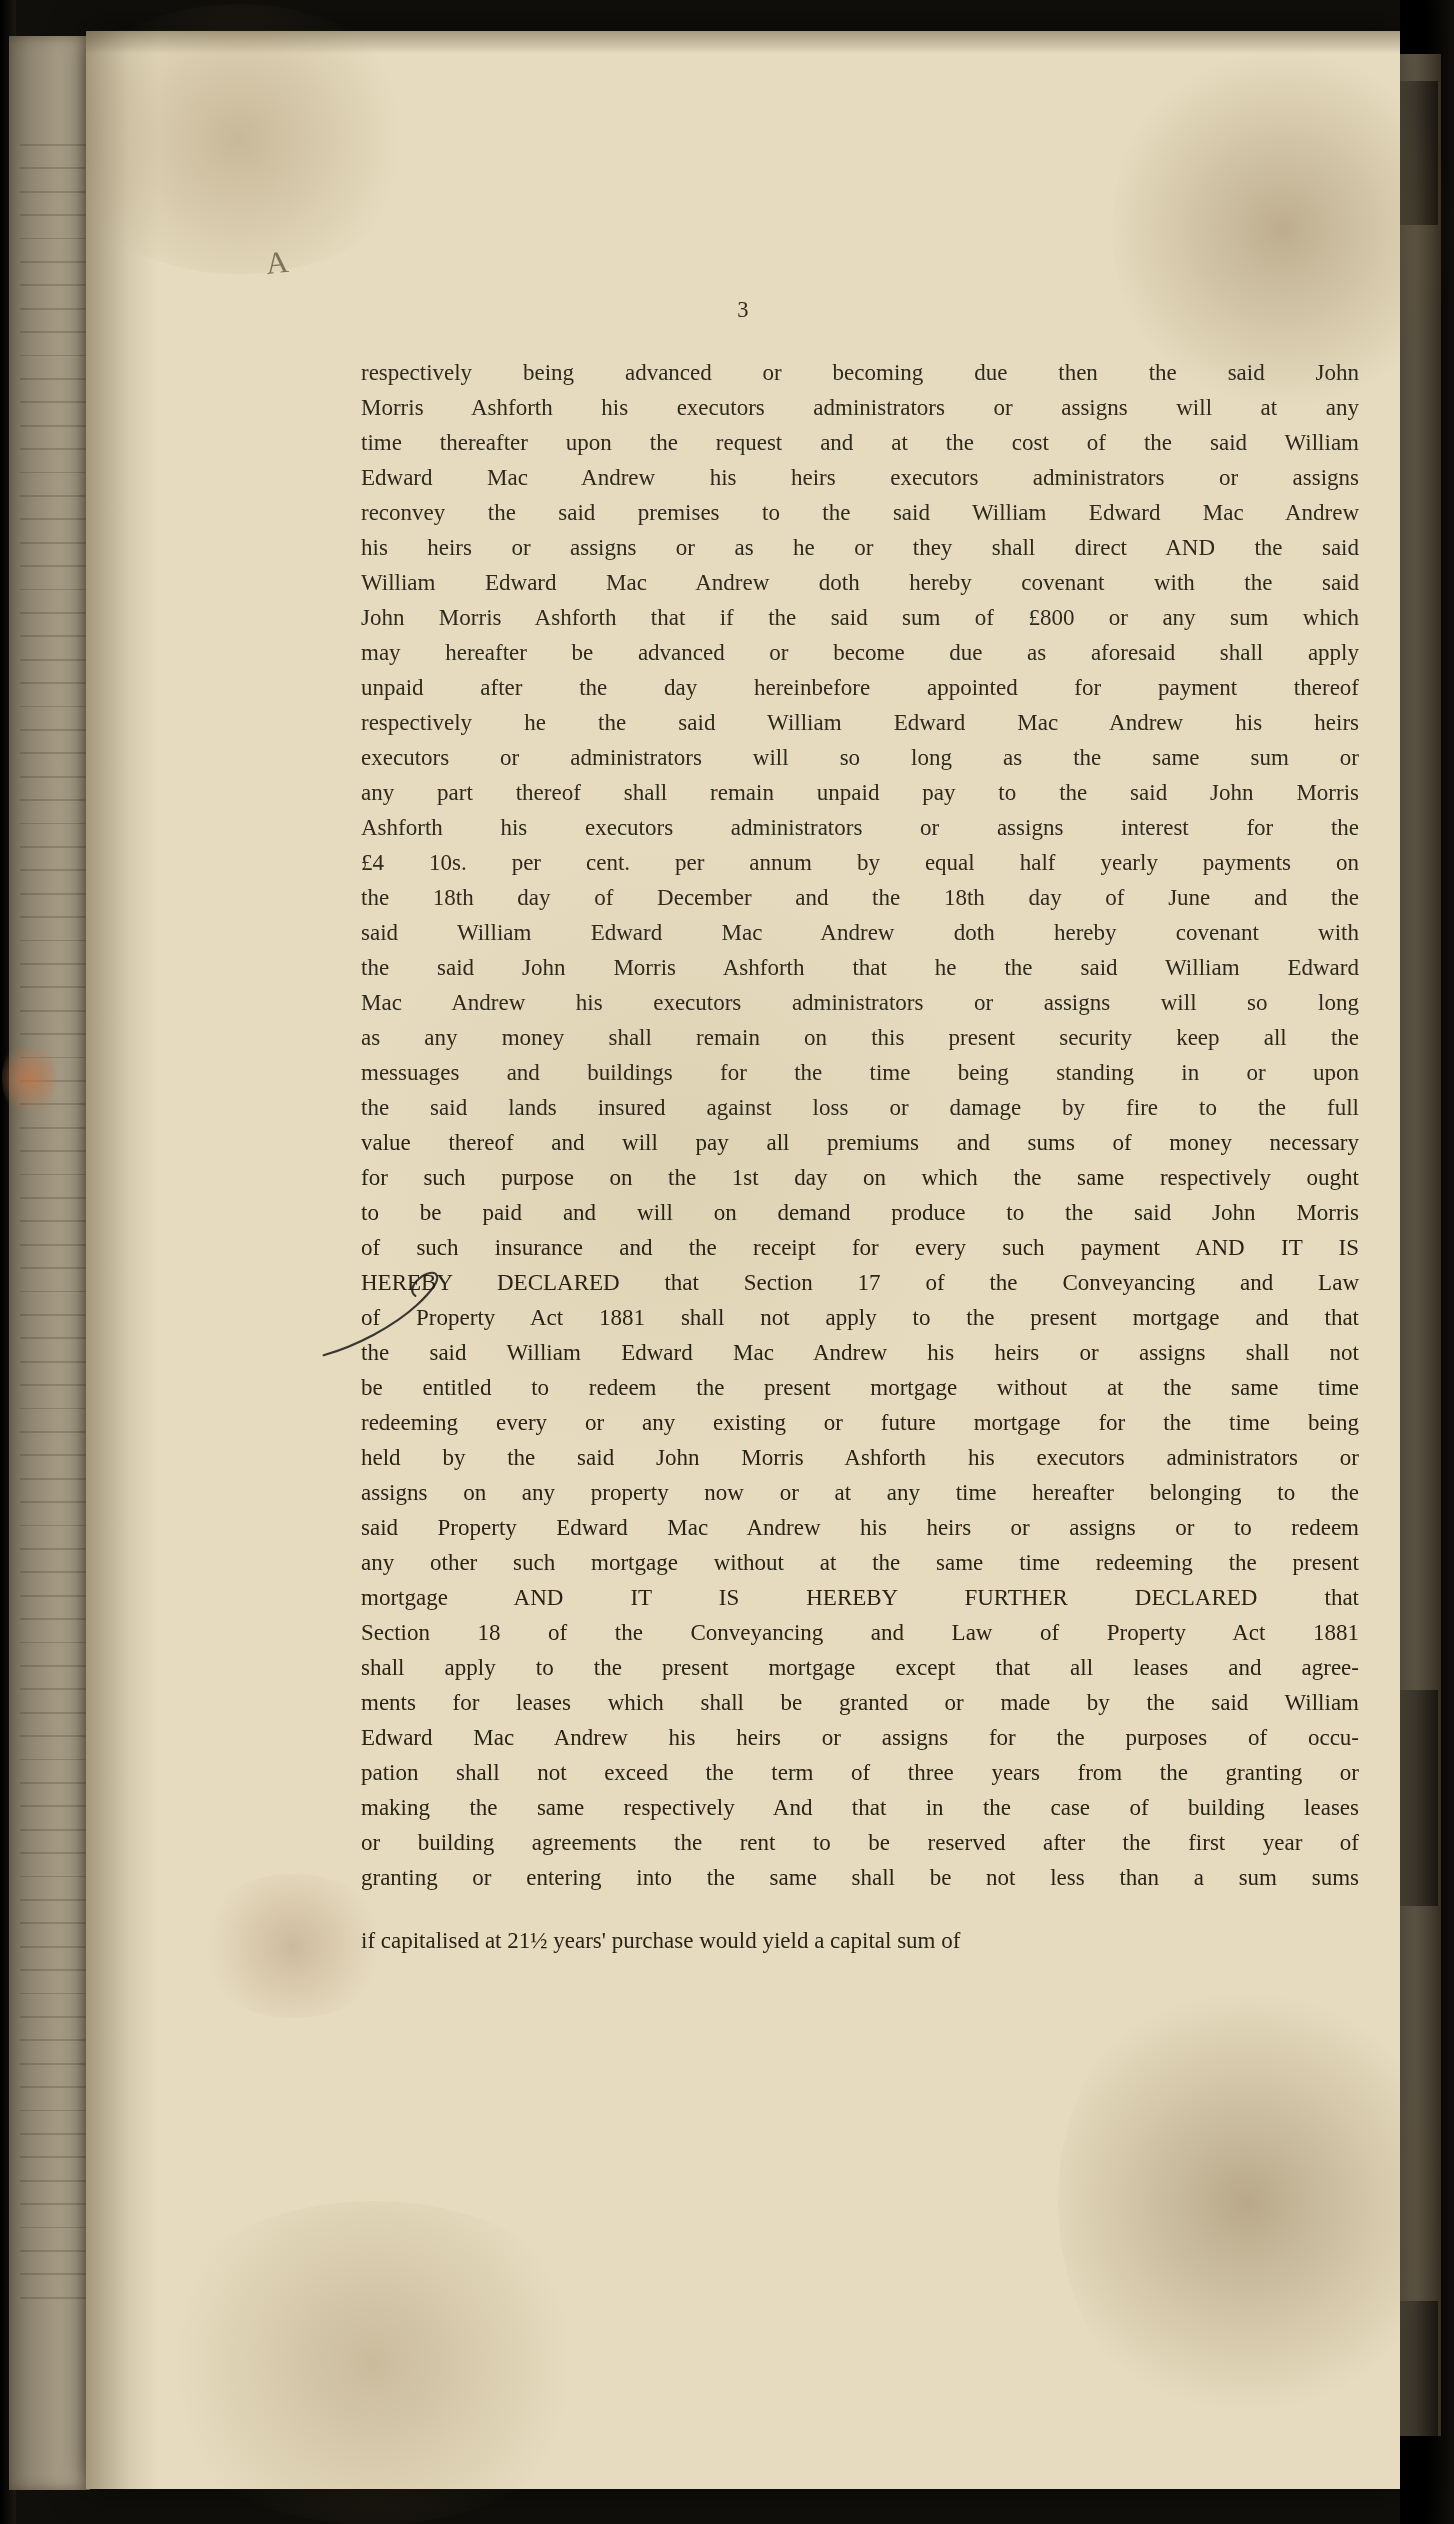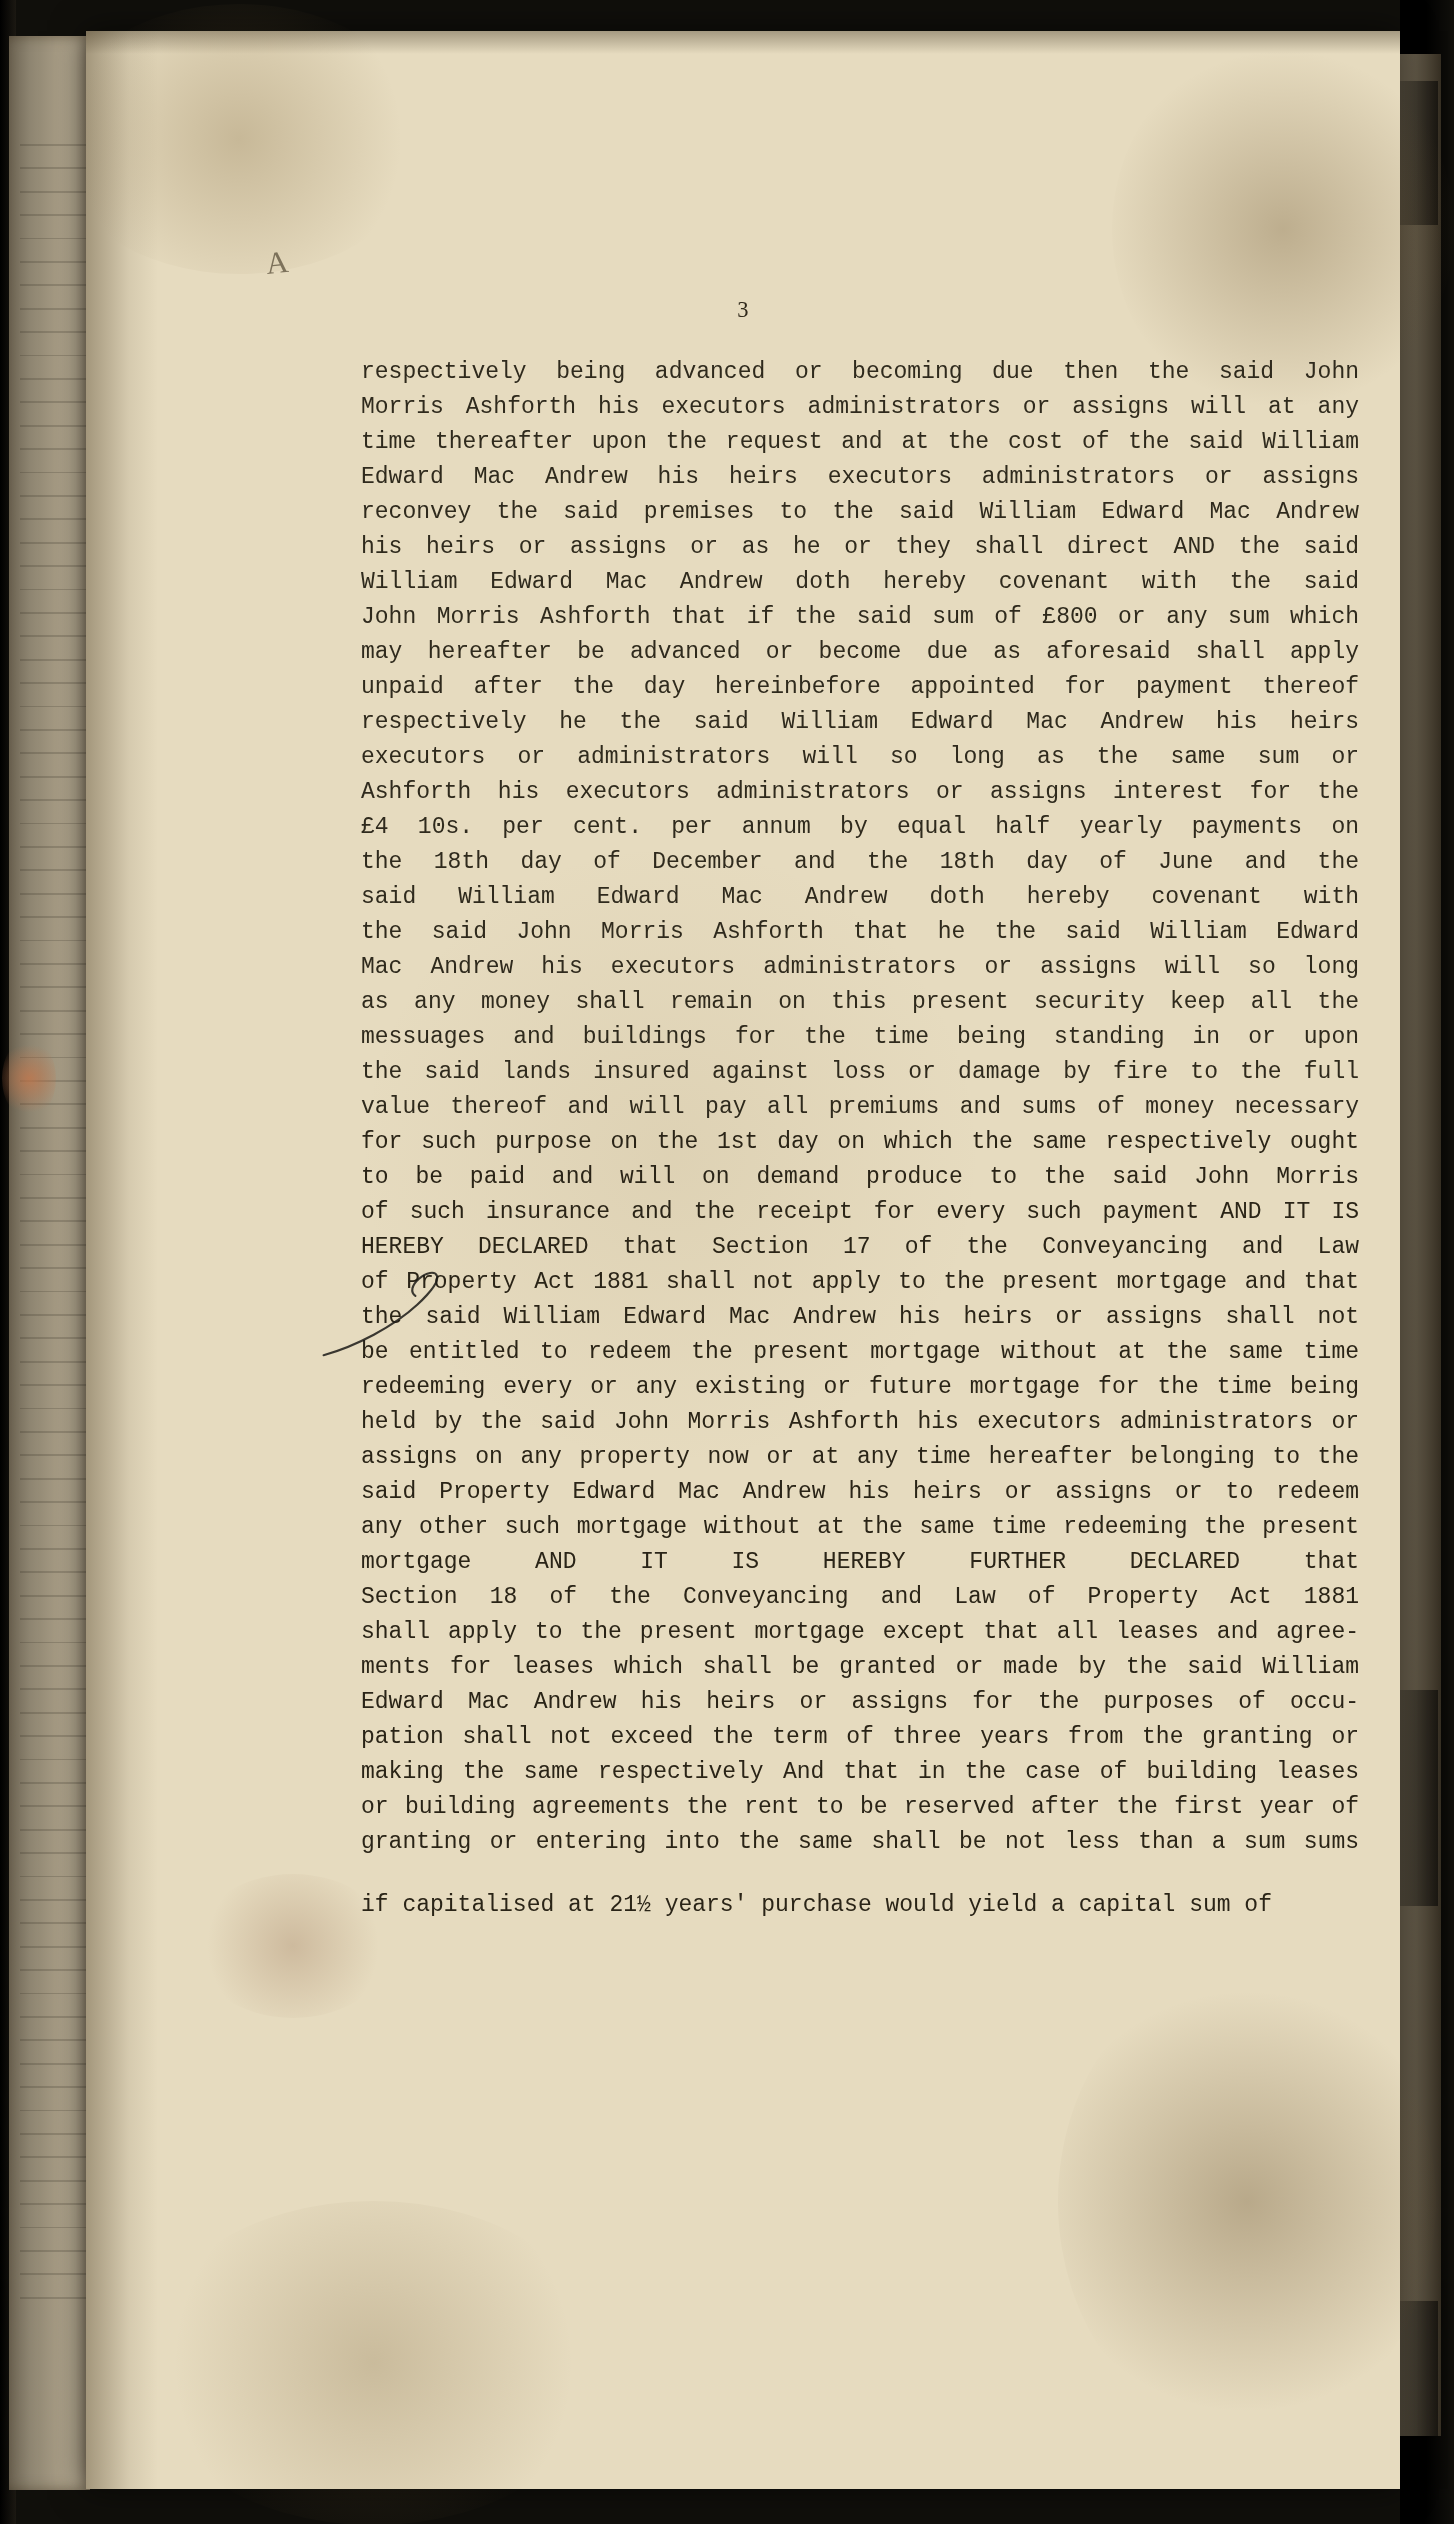--- a/index.html
+++ b/index.html
@@ -141,21 +141,20 @@
   .body-text p { margin: 0; }
   .body-text .ln {
     display: block;
     white-space: nowrap;
   }
   
   .body-text .ln {
     text-align: justify;
     text-align-last: justify;
     white-space: normal;
-    font-family: Liberation Mono, monospace;
   }
   .body-text .ln.last {
     text-align-last: left;
     margin-top: 28px;
   }
 
   
   .body-text .ln:nth-child(-n+22) { color: #2f2a1d; }
 
   
@@ -242,20 +241,21 @@
           <span class="ln">time thereafter upon the request and at the cost of the said William</span>
           <span class="ln">Edward Mac Andrew his heirs executors administrators or assigns</span>
           <span class="ln">reconvey the said premises to the said William Edward Mac Andrew</span>
           <span class="ln">his heirs or assigns or as he or they shall direct  AND the said</span>
           <span class="ln">William Edward Mac Andrew doth hereby covenant with the said</span>
           <span class="ln">John Morris Ashforth that if the said sum of £800 or any sum which</span>
           <span class="ln">may hereafter be advanced or become due as aforesaid shall apply</span>
           <span class="ln">unpaid after the day hereinbefore appointed for payment thereof</span>
           <span class="ln">respectively he the said William Edward Mac Andrew his heirs</span>
           <span class="ln">executors or administrators will so long as the same sum or</span>
+          <span class="ln">any part thereof shall remain unpaid pay to the said John Morris</span>
           <span class="ln">Ashforth his executors administrators or assigns interest for the</span>
           <span class="ln">£4 10s. per cent. per annum by equal half yearly payments on</span>
           <span class="ln">the 18th day of December and the 18th day of June and the</span>
           <span class="ln">said William Edward Mac Andrew doth hereby covenant with</span>
           <span class="ln">the said John Morris Ashforth that he the said William Edward</span>
           <span class="ln">Mac Andrew his executors administrators or assigns will so long</span>
           <span class="ln">as any money shall remain on this present security keep all the</span>
           <span class="ln">messuages and buildings for the time being standing in or upon</span>
           <span class="ln">the said lands insured against loss or damage by fire to the full</span>
           <span class="ln">value thereof and will pay all premiums and sums of money necessary</span>

